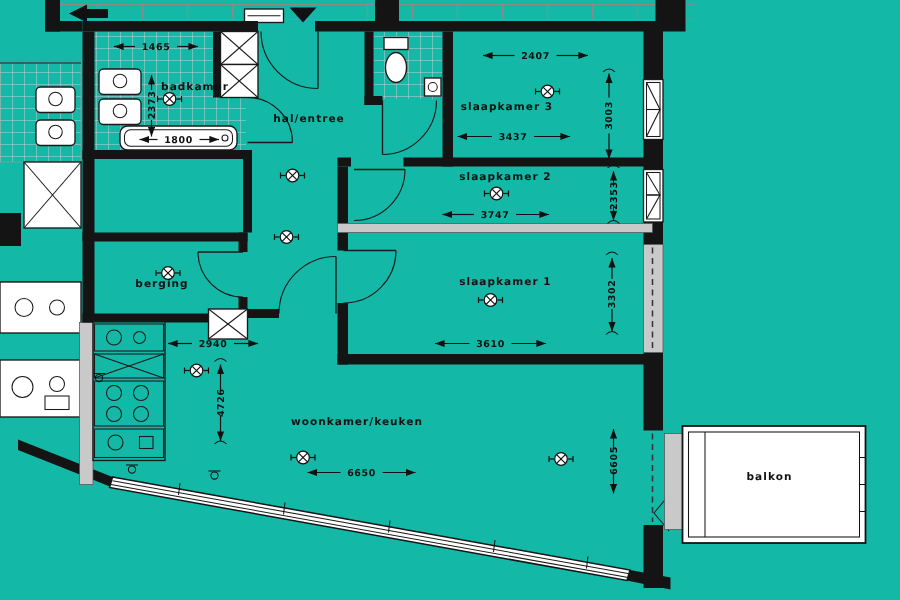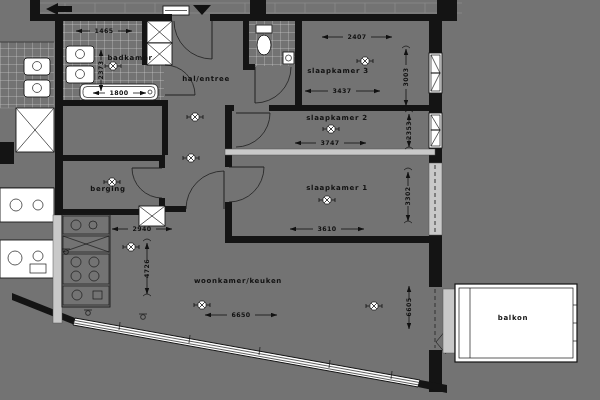--- a/index.html
+++ b/index.html
@@ -1,16 +1,16 @@
 <!DOCTYPE html>
 <html><head>
 <meta charset="utf-8">
 <style>
   html,body{margin:0;padding:0;background:#ffffff;}
-  .stage{position:relative;width:600px;height:400px;background:#737373;overflow:hidden;
+  .stage{position:relative;width:600px;height:400px;background:#14b8a6;overflow:hidden;
          font-family:"DejaVu Sans",sans-serif;text-decoration:underline;}
   svg text{fill:#111;}
   .rl{font:bold 7px "DejaVu Sans",sans-serif;letter-spacing:.7px;text-anchor:middle;}
   .dl{font:bold 6.3px "DejaVu Sans",sans-serif;letter-spacing:.4px;text-anchor:middle;}
   .w{fill:#141414;stroke:none;}
   .gw{fill:#c9c9c9;stroke:#555;stroke-width:.5;}
   .ln{fill:none;stroke:#1a1a1a;stroke-width:.9;}
   .ln2{fill:none;stroke:#1a1a1a;stroke-width:.7;}
   .fix{fill:#ffffff;stroke:#1a1a1a;stroke-width:.9;}
   .arc{fill:none;stroke:#1a1a1a;stroke-width:.75;}

